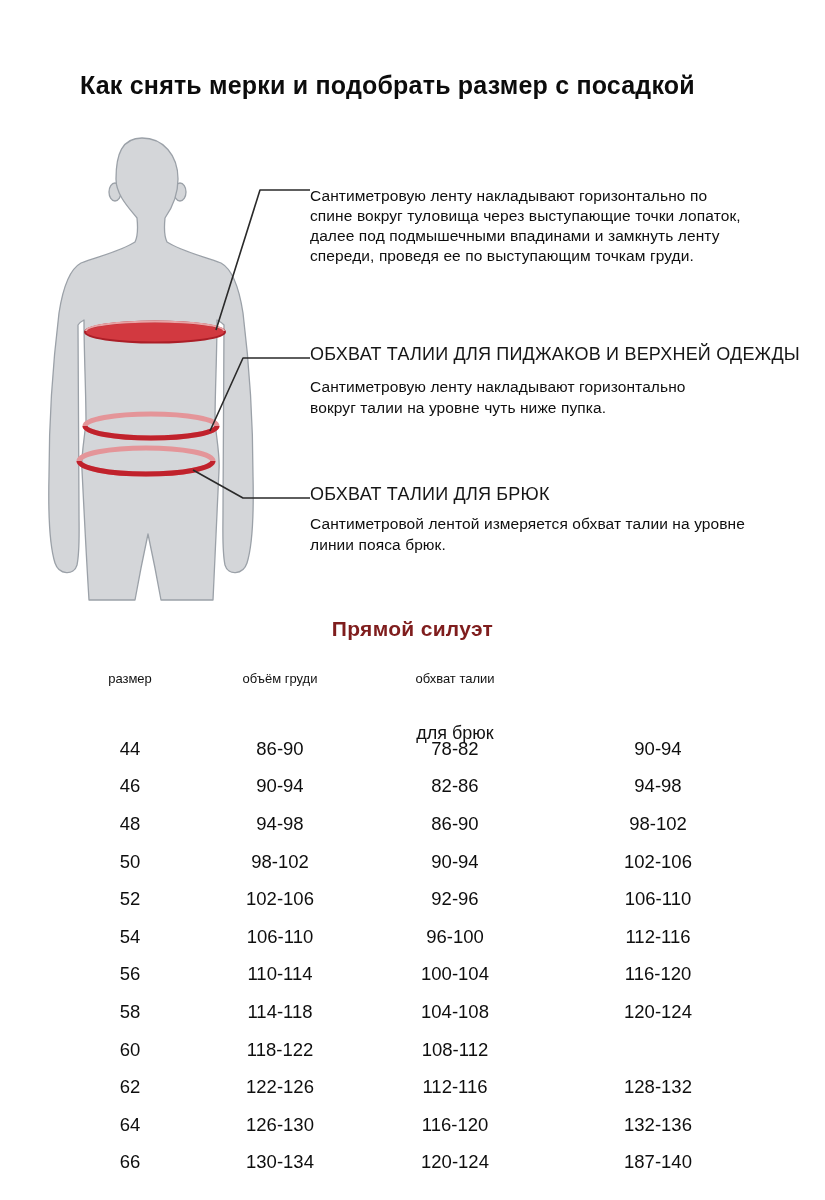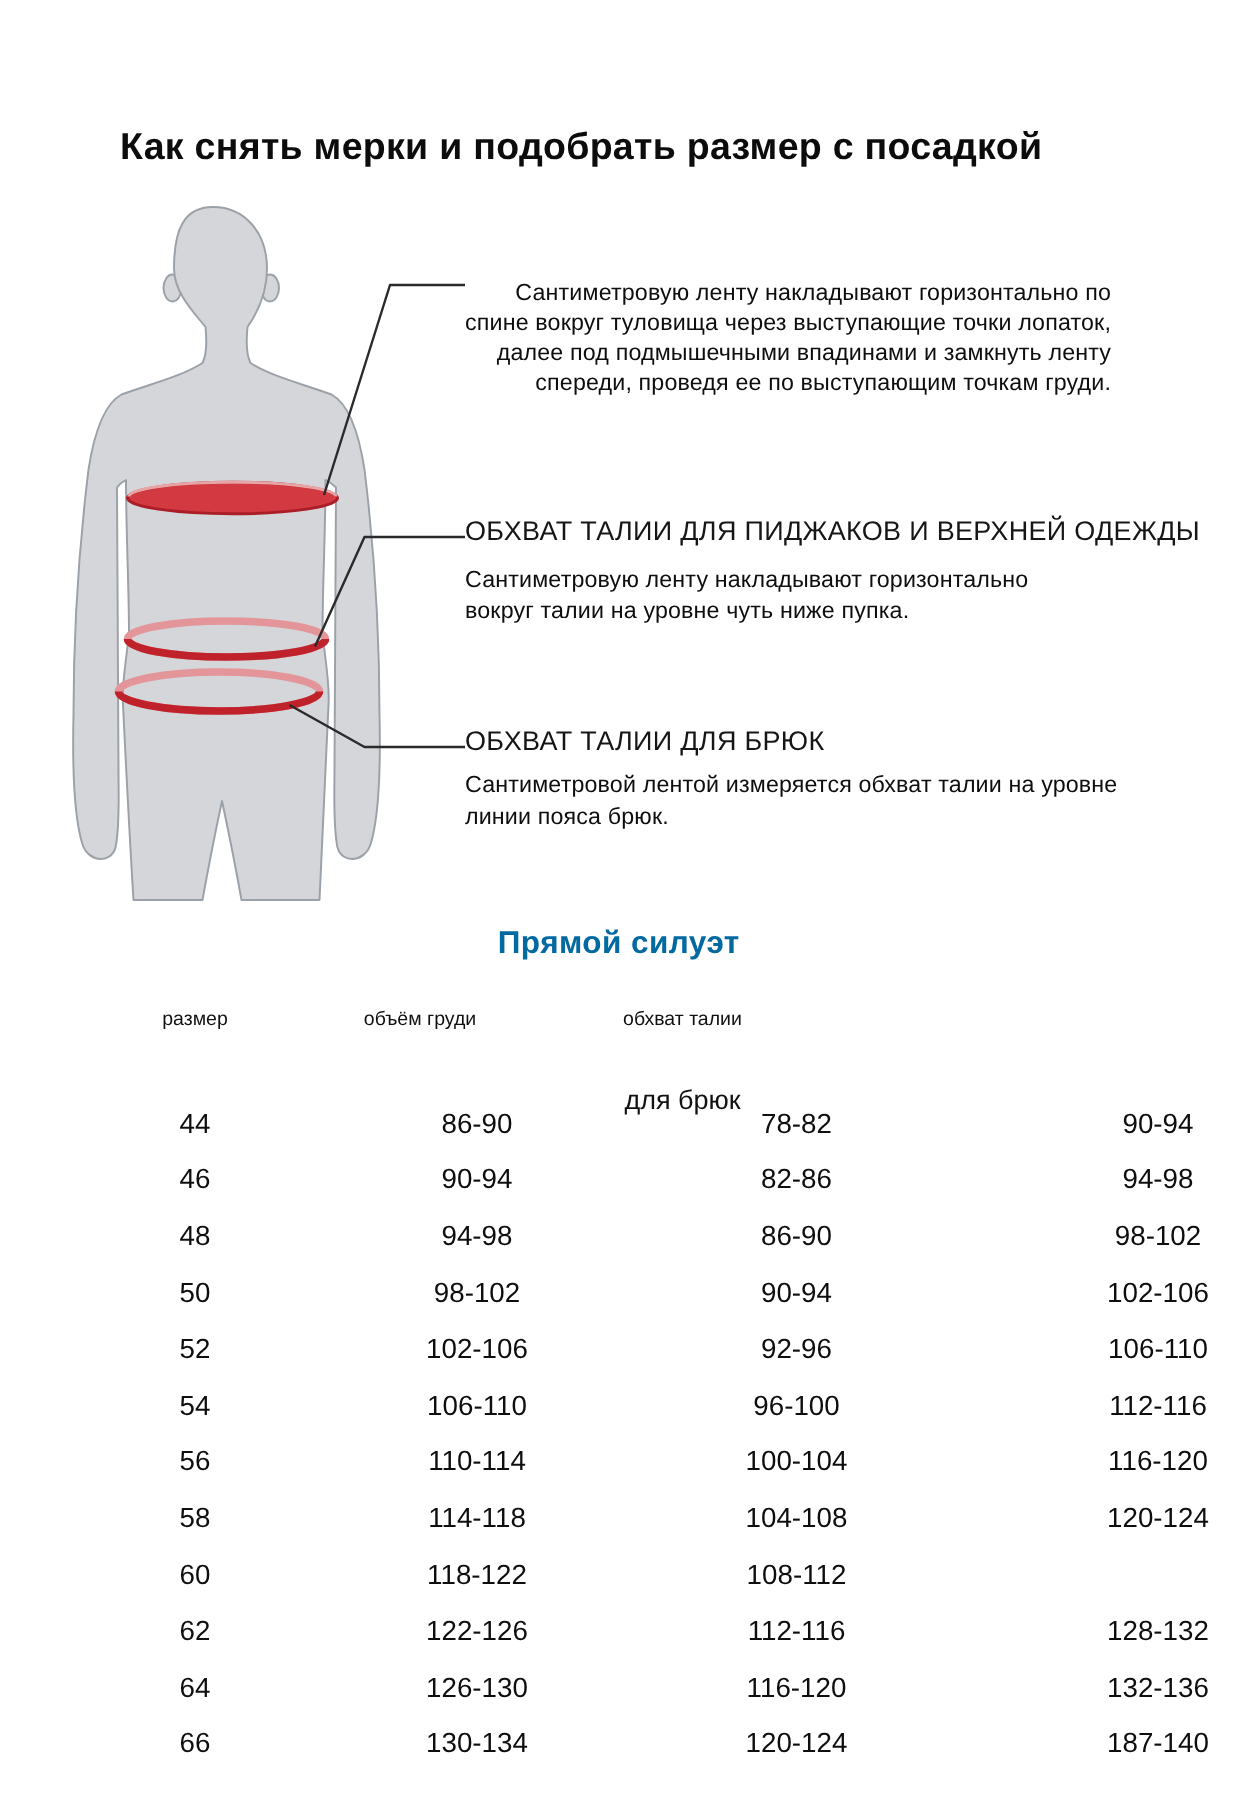--- a/index.html
+++ b/index.html
@@ -4,57 +4,57 @@
 <style>
   html,body{margin:0;padding:0;}
   body{
     width:825px;height:1200px;background:#ffffff;
     font-family:"Liberation Sans","DejaVu Sans",sans-serif;
     color:#111;position:relative;overflow:hidden;
   }
   .page{position:absolute;left:0;top:0;width:825px;height:1200px;background:#fff;}
 
   .title{
-    position:absolute;left:80px;top:84px;
+    position:absolute;left:80px;top:71px;
     font-size:25px;font-weight:bold;letter-spacing:0.2px;white-space:nowrap;color:#0c0c0c;
   }
 
   .figure-wrap{position:absolute;left:20px;top:132px;width:290px;height:470px;}
 
   .sec{position:absolute;left:310px;}
   .sec-heading{
     font-size:18px;font-weight:normal;color:#161616;white-space:nowrap;letter-spacing:0.2px;
   }
   .sec-body{
     font-size:15.5px;line-height:20px;color:#0e0e0e;white-space:pre-line;letter-spacing:0.1px;
   }
   #sec-chest{top:176px;}
-  #sec-chest .sec-body{margin-top:10px;text-align:right;}
+  #sec-chest .sec-body{margin-top:10px;}
   #sec-waist{top:344px;}
   #sec-waist .sec-body{margin-top:11px;line-height:21px;}
   #sec-trousers{top:484px;}
   #sec-trousers .sec-body{margin-top:8px;line-height:21px;}
 
   .table-title{
     position:absolute;left:0;top:617px;width:825px;text-align:center;
-    font-size:21px;font-weight:bold;color:#0369a1;letter-spacing:0.3px;
+    font-size:21px;font-weight:bold;color:#7f1d1d;letter-spacing:0.3px;
   }
 
   .t-head{
     position:absolute;left:55px;top:668px;width:706px;
     display:grid;grid-template-columns:150px 150px 200px 206px;
   }
   .h-cell{display:flex;flex-direction:column;align-items:center;}
   .h-line1{font-size:13px;height:22px;line-height:22px;}
   .h-line2{font-size:18px;height:22px;line-height:22px;margin-top:32px;}
 
   .t-body{position:absolute;left:55px;top:730px;width:706px;}
   .t-row{
     display:grid;grid-template-columns:150px 150px 200px 206px;
-    height:37.6px;align-items:center;gap:38px;
+    height:37.6px;align-items:center;
   }
   .t-cell{text-align:center;font-size:18.5px;color:#0e0e0e;}
 </style>
 </head>
 <body>
 
 <div class="page">
 
   <div class="title">Как снять мерки и подобрать размер с посадкой</div>
 

